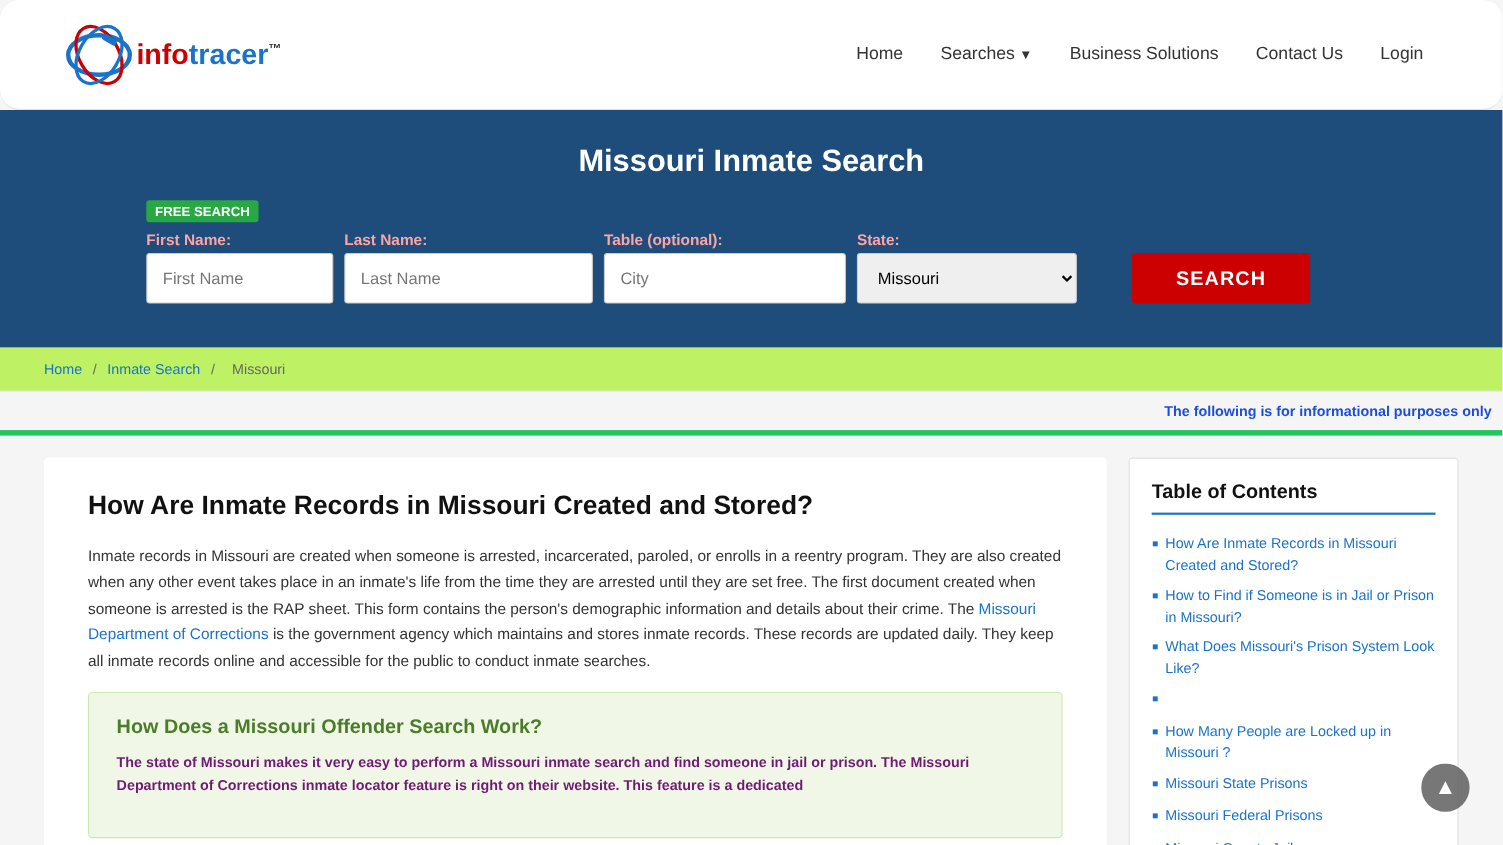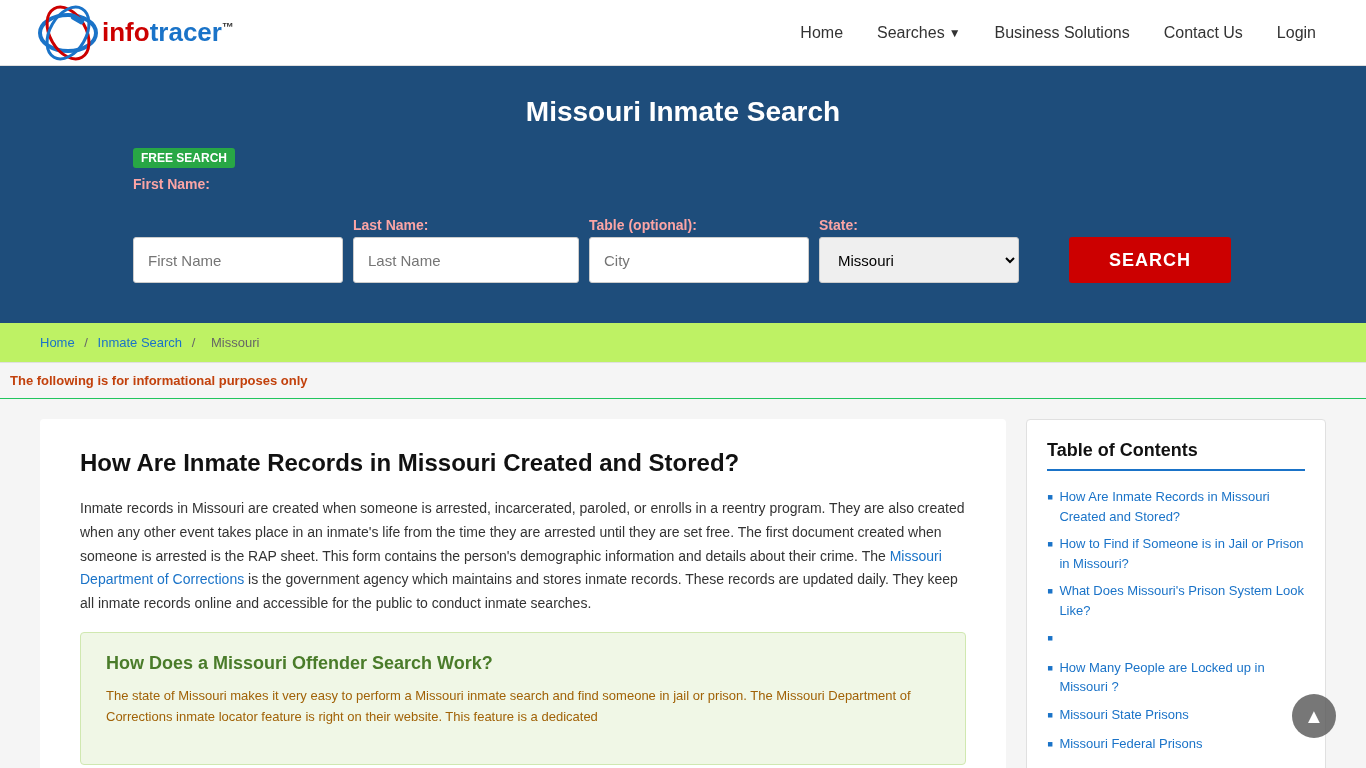--- a/index.html
+++ b/index.html
@@ -2,25 +2,26 @@
 <html><head>
   <meta charset="utf-8">
   <style>
     * { box-sizing: border-box; margin: 0; padding: 0; }
     body { font-family: Arial, sans-serif; font-size: 14px; color: #333; background: #f5f5f5; }
 
     
     .header {
       background: #fff;
       border-bottom: 1px solid #e0e0e0;
-      padding: 0 38px;
+      padding: 0 60px;
       display: flex;
       align-items: center;
       justify-content: space-between;
-      height: 66px;
+      height: 100px;
+      border-radius: 18px;
     }
     .logo-area { display: flex; align-items: center; }
     .logo-icon {
       width: 60px;
       height: 60px;
       margin-right: 4px;
     }
     nav { display: flex; align-items: center; gap: 10px; }
     .nav-link {
       color: #333;
@@ -84,21 +85,21 @@
     }
     .form-group { display: flex; flex-direction: column; gap: 4px; }
     .form-group label { color: #fca5a5; font-size: 14px; font-weight: bold; }
     .form-group input, .form-group select {
       padding: 10px 14px;
       font-size: 15px;
       border: 1px solid #ccc;
       border-radius: 3px;
       height: 46px;
     }
-    .form-group.first-name input { width: 210px; margin-top: 41px; }
+    .form-group.first-name input { width: 170px; }
     .form-group.last-name input { width: 226px; }
     .form-group.city input { width: 220px; }
     .form-group.state select { width: 200px; }
     .btn-search {
       background: #cc0000;
       color: #fff;
       border: none;
       padding: 0 40px;
       font-size: 18px;
       font-weight: bold;
@@ -115,27 +116,27 @@
       background: #bef264;
       padding: 12px 40px;
       border-bottom: 1px solid #e0e0e0;
       font-size: 13px;
     }
     .breadcrumb a { color: #1a73c8; text-decoration: none; }
     .breadcrumb span { color: #666; margin: 0 6px; }
 
     
     .info-bar {
-      text-align: left;
+      text-align: right;
       padding: 10px;
       font-size: 13px;
       font-weight: bold;
-      color: #c2410c;
+      color: #1d4ed8;
       background: #f5f5f5;
-      border-bottom: 1px solid #22c55e;
+      border-bottom: 5px solid #22c55e;
     }
 
     
     .main-content {
       display: flex;
       gap: 20px;
       padding: 20px 40px;
       max-width: 1366px;
       margin: 0 auto;
     }
@@ -171,21 +172,22 @@
     }
     .info-box h2 {
       color: #4a7c2a;
       font-size: 18px;
       font-weight: bold;
       margin-bottom: 12px;
     }
     .info-box p {
       font-size: 13px;
       line-height: 1.6;
-      color: #a16207;
+      color: #701a75;
+      font-weight: bold;
     }
 
     
     .sidebar {
       width: 300px;
       flex-shrink: 0;
     }
     .toc-box {
       background: #fff;
       border: 1px solid #e0e0e0;

